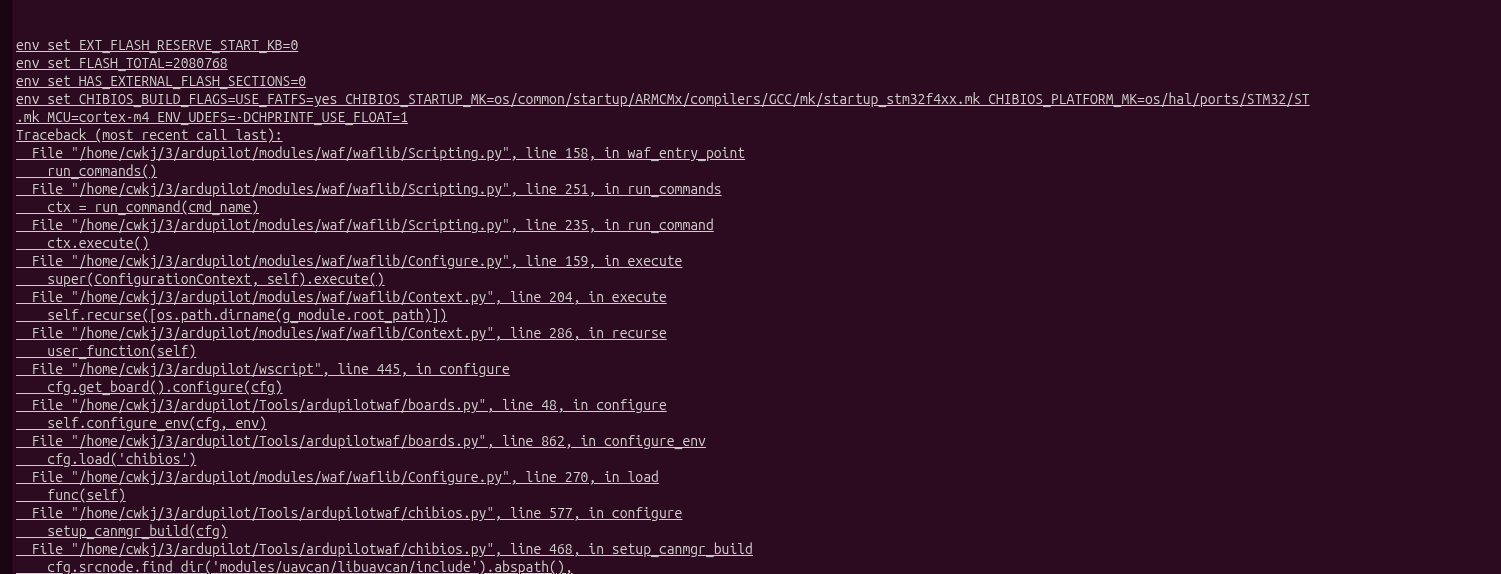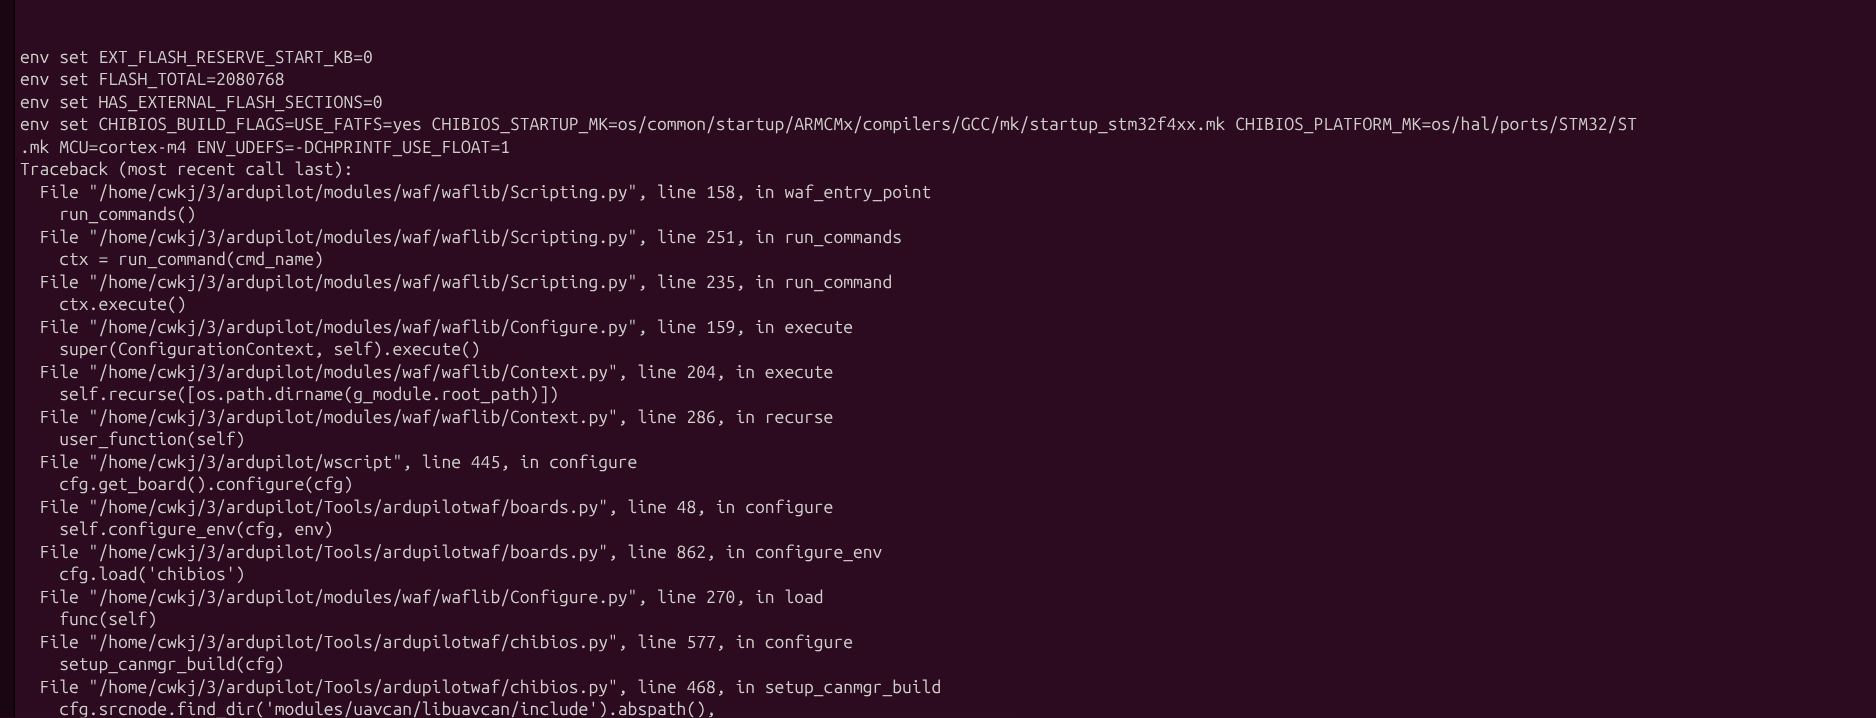--- a/index.html
+++ b/index.html
@@ -26,20 +26,21 @@
       border-right: 1px solid #000;
     }
     .terminal {
       flex: 1;
       padding: 0 4px;
       white-space: pre;
       overflow: hidden;
     }
     .line {
       white-space: pre;
+      text-decoration: underline;
     }
   </style>
 </head>
 <body>
 
 <div class="sidebar"></div>
 
 <div class="terminal">
   <div id="output-lines"><div class="line">env set EXT_FLASH_RESERVE_START_KB=0</div><div class="line">env set FLASH_TOTAL=2080768</div><div class="line">env set HAS_EXTERNAL_FLASH_SECTIONS=0</div><div class="line">env set CHIBIOS_BUILD_FLAGS=USE_FATFS=yes CHIBIOS_STARTUP_MK=os/common/startup/ARMCMx/compilers/GCC/mk/startup_stm32f4xx.mk CHIBIOS_PLATFORM_MK=os/hal/ports/STM32/ST</div><div class="line">.mk MCU=cortex-m4 ENV_UDEFS=-DCHPRINTF_USE_FLOAT=1</div><div class="line">Traceback (most recent call last):</div><div class="line">  File "/home/cwkj/3/ardupilot/modules/waf/waflib/Scripting.py", line 158, in waf_entry_point</div><div class="line">    run_commands()</div><div class="line">  File "/home/cwkj/3/ardupilot/modules/waf/waflib/Scripting.py", line 251, in run_commands</div><div class="line">    ctx = run_command(cmd_name)</div><div class="line">  File "/home/cwkj/3/ardupilot/modules/waf/waflib/Scripting.py", line 235, in run_command</div><div class="line">    ctx.execute()</div><div class="line">  File "/home/cwkj/3/ardupilot/modules/waf/waflib/Configure.py", line 159, in execute</div><div class="line">    super(ConfigurationContext, self).execute()</div><div class="line">  File "/home/cwkj/3/ardupilot/modules/waf/waflib/Context.py", line 204, in execute</div><div class="line">    self.recurse([os.path.dirname(g_module.root_path)])</div><div class="line">  File "/home/cwkj/3/ardupilot/modules/waf/waflib/Context.py", line 286, in recurse</div><div class="line">    user_function(self)</div><div class="line">  File "/home/cwkj/3/ardupilot/wscript", line 445, in configure</div><div class="line">    cfg.get_board().configure(cfg)</div><div class="line">  File "/home/cwkj/3/ardupilot/Tools/ardupilotwaf/boards.py", line 48, in configure</div><div class="line">    self.configure_env(cfg, env)</div><div class="line">  File "/home/cwkj/3/ardupilot/Tools/ardupilotwaf/boards.py", line 862, in configure_env</div><div class="line">    cfg.load('chibios')</div><div class="line">  File "/home/cwkj/3/ardupilot/modules/waf/waflib/Configure.py", line 270, in load</div><div class="line">    func(self)</div><div class="line">  File "/home/cwkj/3/ardupilot/Tools/ardupilotwaf/chibios.py", line 577, in configure</div><div class="line">    setup_canmgr_build(cfg)</div><div class="line">  File "/home/cwkj/3/ardupilot/Tools/ardupilotwaf/chibios.py", line 468, in setup_canmgr_build</div><div class="line">    cfg.srcnode.find_dir('modules/uavcan/libuavcan/include').abspath(),</div></div>
   

